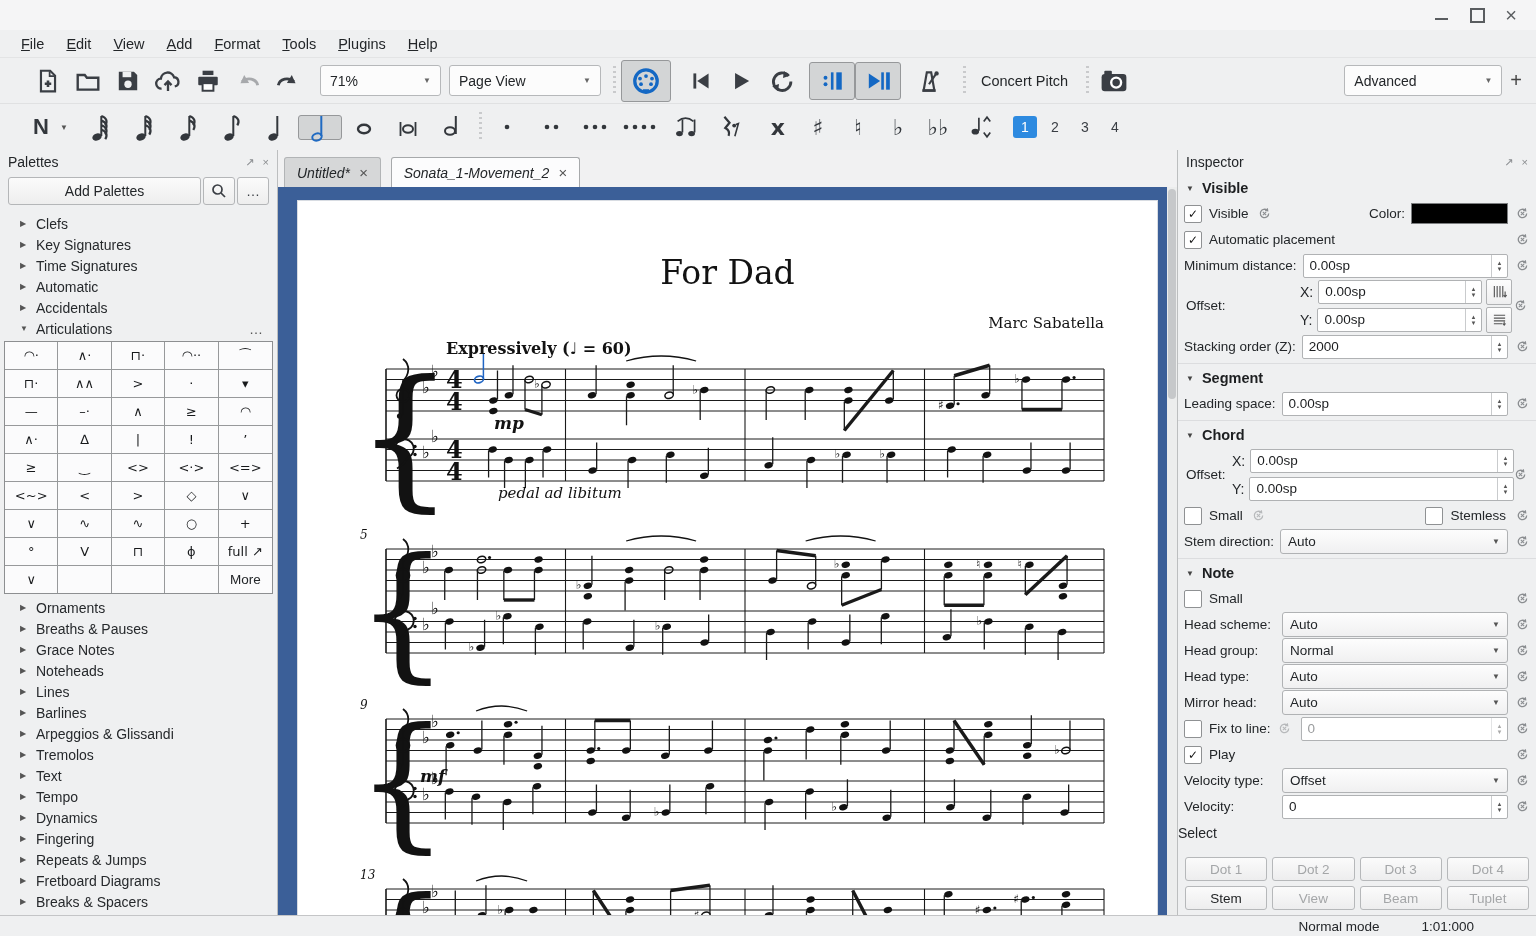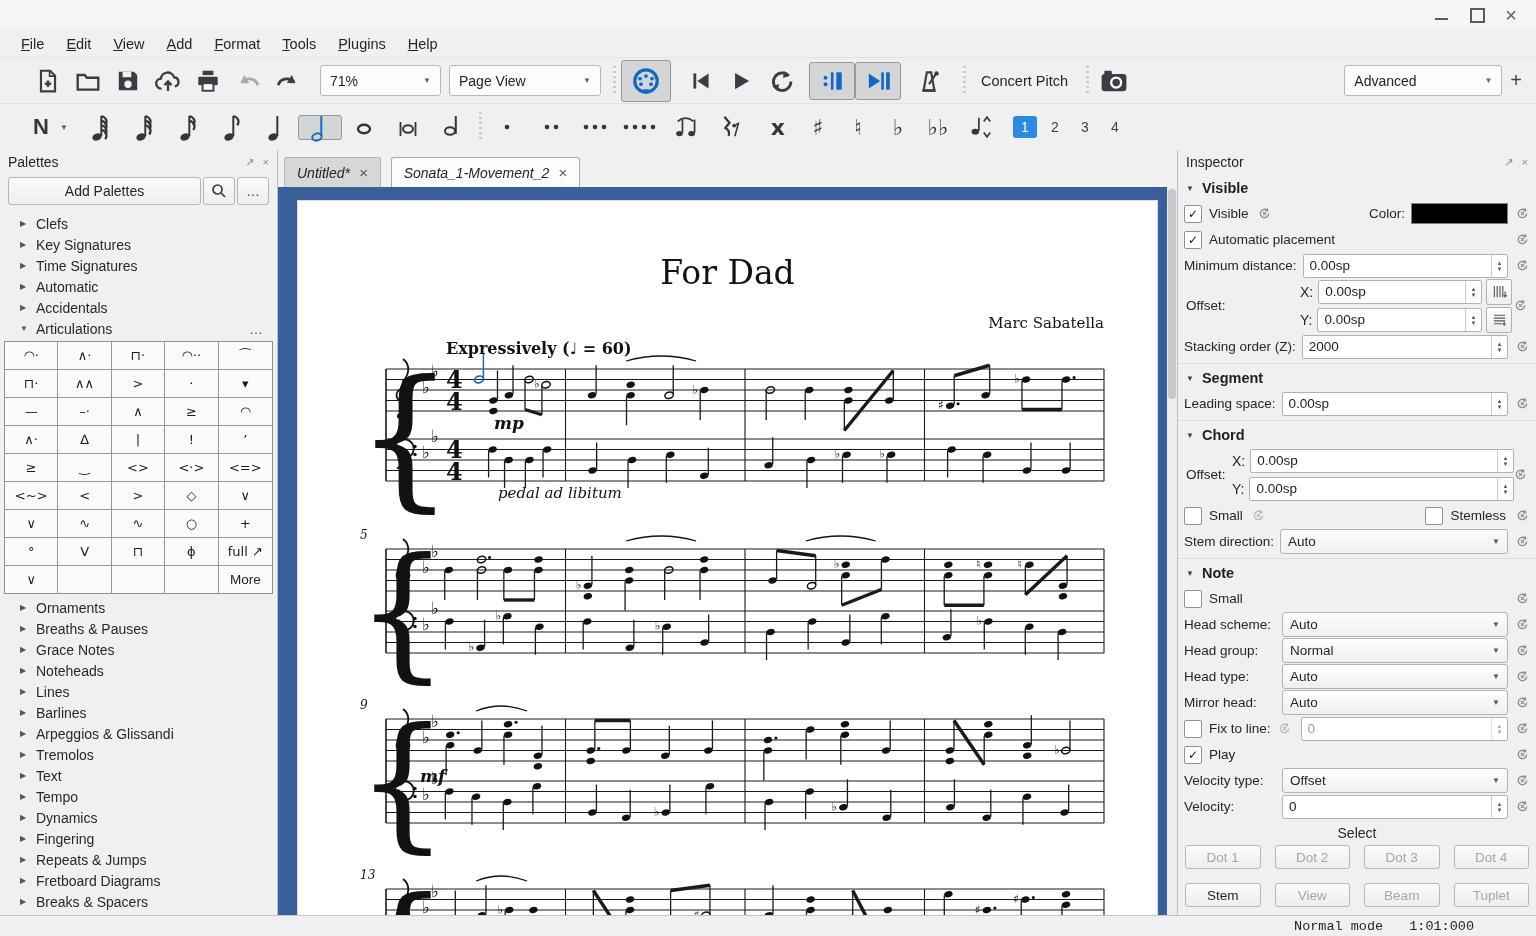--- a/index.html
+++ b/index.html
@@ -100,29 +100,29 @@
   .spin .btns{width:15px;border-left:1px solid #c9cbcd;display:flex;flex-direction:column;align-items:center;justify-content:center;color:#555;}
   .spin .btns i{font-style:normal;font-size:6px;line-height:6px;}
   .sel{height:25px;background:linear-gradient(#fdfdfd,#f0f0f1);border:1px solid #b0b2b4;border-radius:3px;display:flex;align-items:center;
        padding:0 7px;font-size:13.5px;box-sizing:border-box;}
   .sel .caret{margin-left:auto;font-size:8px;color:#555;}
   .snapbtn{width:24px;height:24px;border:1px solid #b0b2b4;border-radius:2px;background:linear-gradient(#fdfdfd,#eeeeef);
            display:flex;align-items:center;justify-content:center;margin-left:4px;flex:0 0 auto;}
   .offset-grp{position:relative;margin:1px 6px;height:54px;}
   .offset-grp .grp-label{position:absolute;left:2px;top:19px;font-size:13.5px;}
   .offset-grp .orow{position:absolute;display:flex;align-items:center;height:25px;}
-  #sel-label{text-align:center;font-size:14px;margin-top:6px;}
-  #sel-grid{display:grid;grid-template-columns:repeat(4,1fr);gap:14px;margin:4px 7px;}
+  #sel-label{text-align:left;font-size:14px;margin-top:6px;}
+  #sel-grid{display:grid;grid-template-columns:repeat(4,1fr);gap:5px;margin:16px 7px;}
   .selbtn{height:22px;background:linear-gradient(#fbfbfb,#ededee);border:1px solid #b6b8ba;border-radius:3px;
           display:flex;align-items:center;justify-content:center;font-size:13.5px;color:#a4a6a8;}
   .selbtn.enabled{color:#1d1f21;}
   
   #statusbar{position:absolute;left:0;right:0;bottom:0;height:21px;background:#eff0f1;border-top:1px solid #c4c5c7;
              display:flex;align-items:center;font-size:13px;color:#232629;padding:0 6px;box-sizing:border-box;}
-  #status-right{margin-left:auto;display:flex;gap:26px;padding-right:56px;font-size:13.5px;font-family:Liberation Mono, monospace;}
+  #status-right{margin-left:auto;display:flex;gap:42px;padding-right:56px;font-size:13.5px;}
   svg{display:block;}
 </style>
 </head>
 <body>
 
 <div id="app">
 
   <div id="titlebar">
     <div class="wctl" id="btn-min">
         <i></i>

